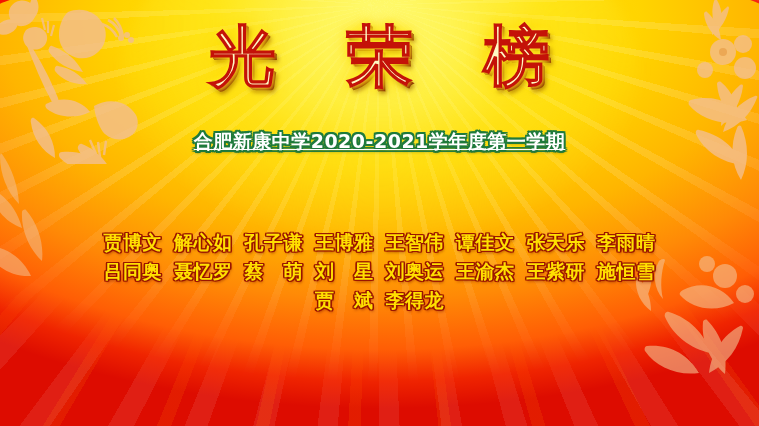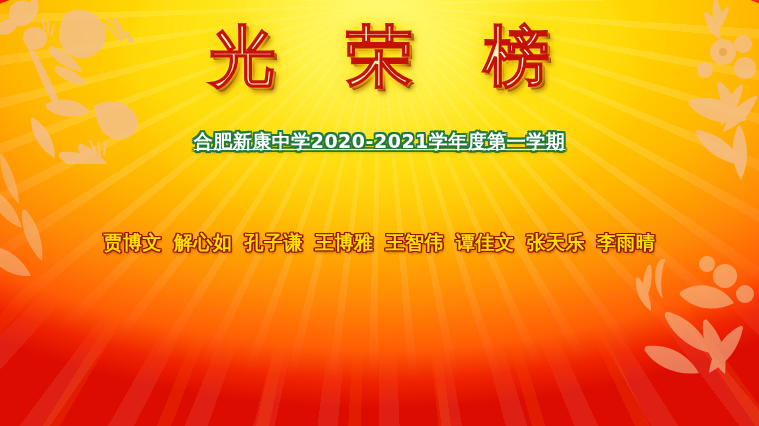--- a/index.html
+++ b/index.html
@@ -387,15 +387,17 @@
   <div class="title">光 荣 榜</div>
 
   
   <div class="subtitle">
     <span class="line">合肥新康中学2020-2021学年度第一学期</span>
   </div>
 
   
   <div class="namelist" id="namelist">
       <div class="name-row"><span class="name">贾博文</span><span class="name">解心如</span><span class="name">孔子谦</span><span class="name">王博雅</span><span class="name">王智伟</span><span class="name">谭佳文</span><span class="name">张天乐</span><span class="name">李雨晴</span></div>
+      <div class="name-row"><span class="name">吕同奥</span><span class="name">聂忆罗</span><span class="name">蔡　萌</span><span class="name">刘　星</span><span class="name">刘奥运</span><span class="name">王渝杰</span><span class="name">王紫研</span><span class="name">施恒雪</span></div>
+      <div class="name-row"><span class="name">贾　斌</span><span class="name">李得龙</span></div>
     </div>
 
 </div>
 
 </body></html>

